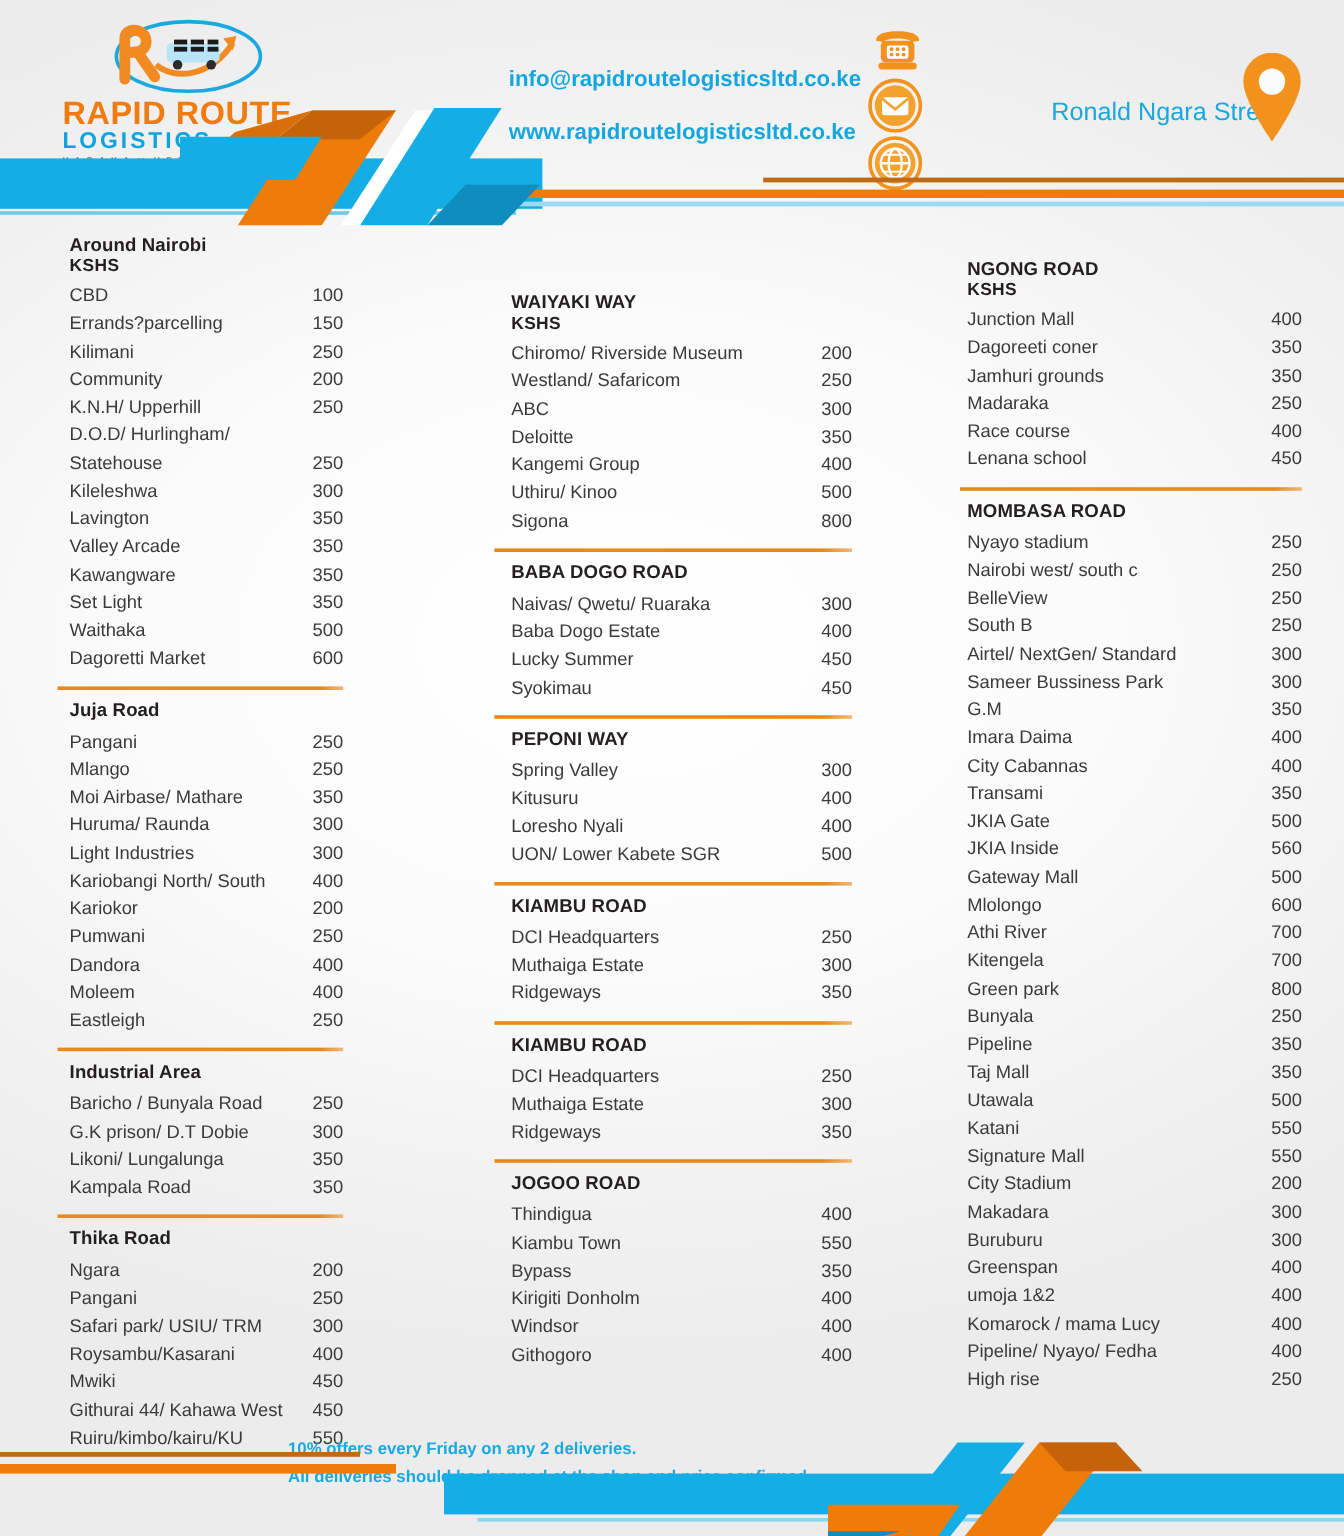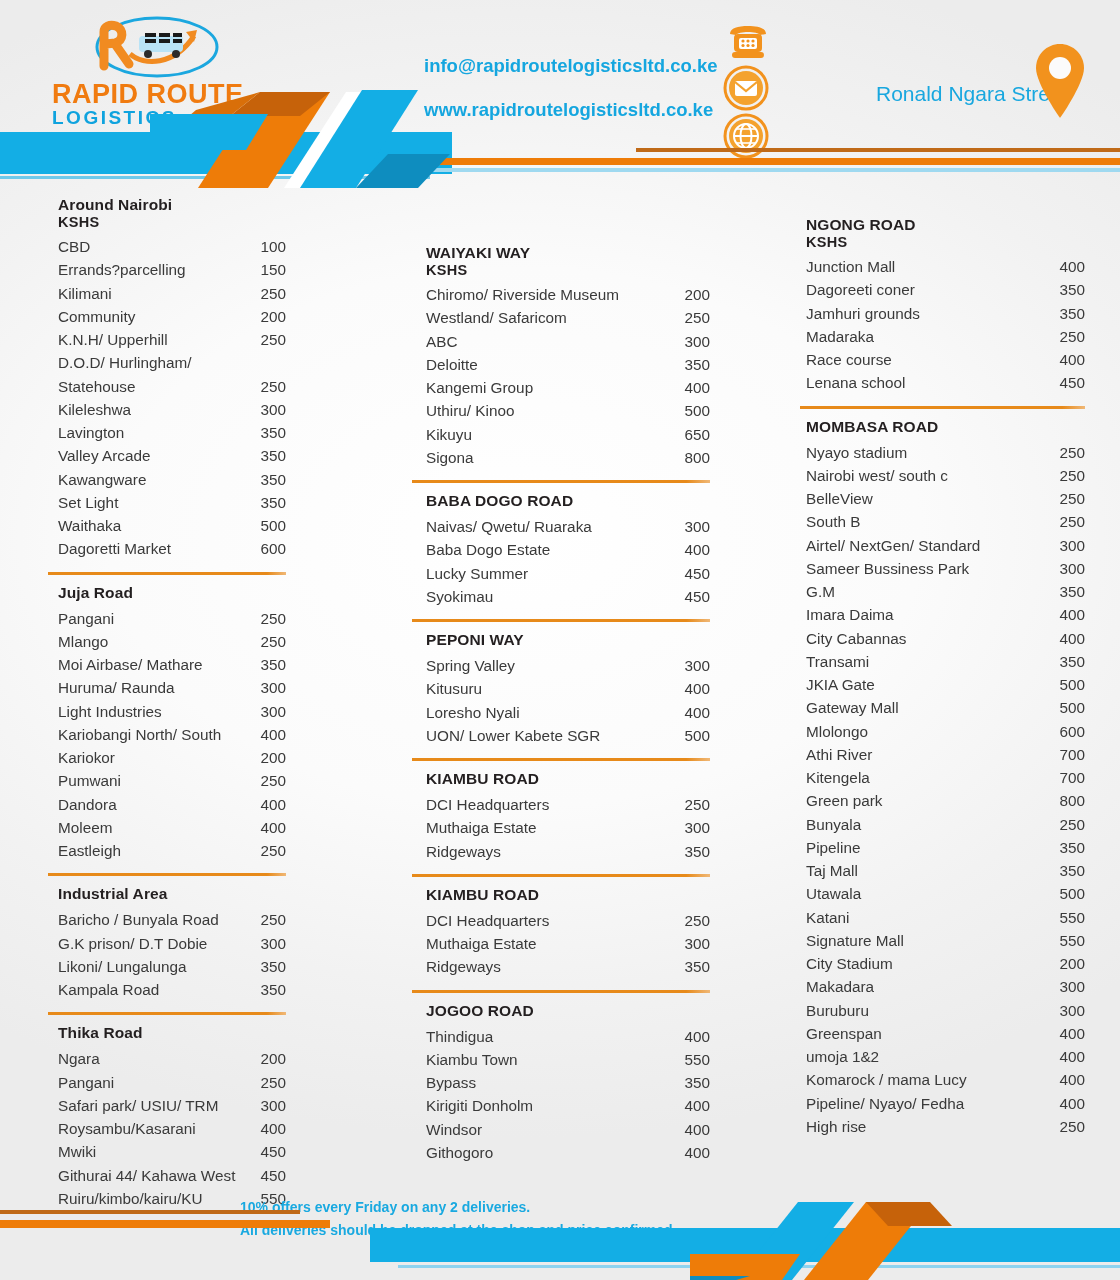--- a/index.html
+++ b/index.html
@@ -499,24 +499,20 @@
           </div>
           <div class="row">
             <span class="label">Kangemi Group</span>
             <span class="price">400</span>
           </div>
           <div class="row">
             <span class="label">Uthiru/ Kinoo</span>
             <span class="price">500</span>
           </div>
           <div class="row">
-            <span class="label">Kikuyu</span>
-            <span class="price">650</span>
-          </div>
-          <div class="row">
             <span class="label">Sigona</span>
             <span class="price">800</span>
           </div>
         </div>
         <div class="divider"></div>
         <div class="section">
           <div class="sec-head">
             <span>BABA DOGO ROAD</span>
           </div>
           <div class="row">
@@ -697,20 +693,24 @@
             <span class="label">City Cabannas</span>
             <span class="price">400</span>
           </div>
           <div class="row">
             <span class="label">Transami</span>
             <span class="price">350</span>
           </div>
           <div class="row">
             <span class="label">JKIA Gate</span>
             <span class="price">500</span>
+          </div>
+          <div class="row">
+            <span class="label">JKIA Inside</span>
+            <span class="price">560</span>
           </div>
           <div class="row">
             <span class="label">Gateway Mall</span>
             <span class="price">500</span>
           </div>
           <div class="row">
             <span class="label">Mlolongo</span>
             <span class="price">600</span>
           </div>
           <div class="row">

